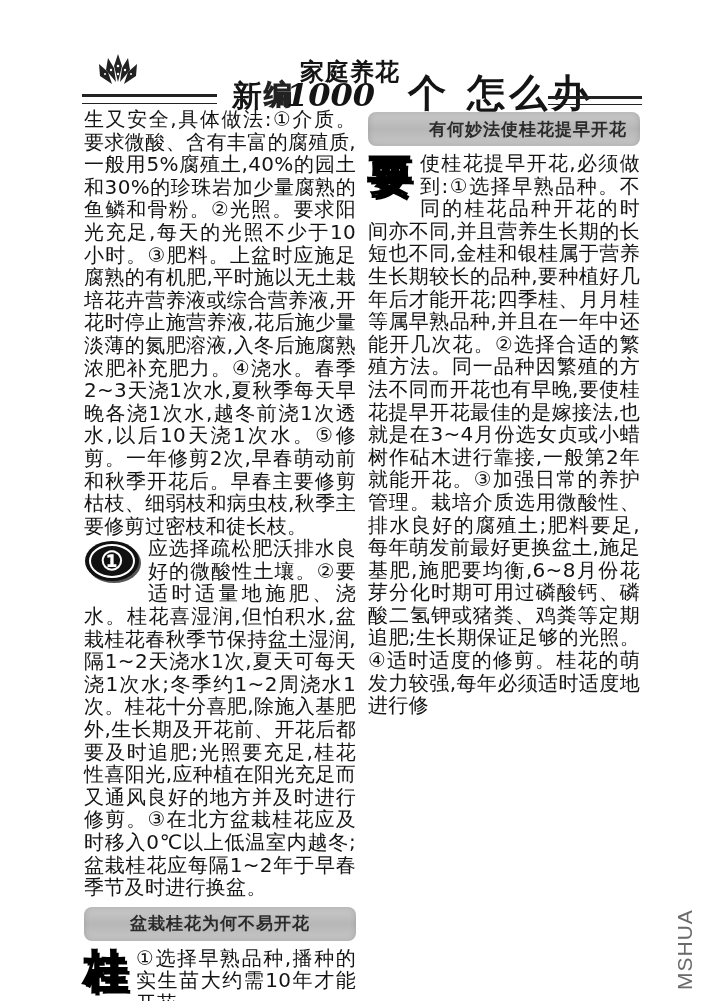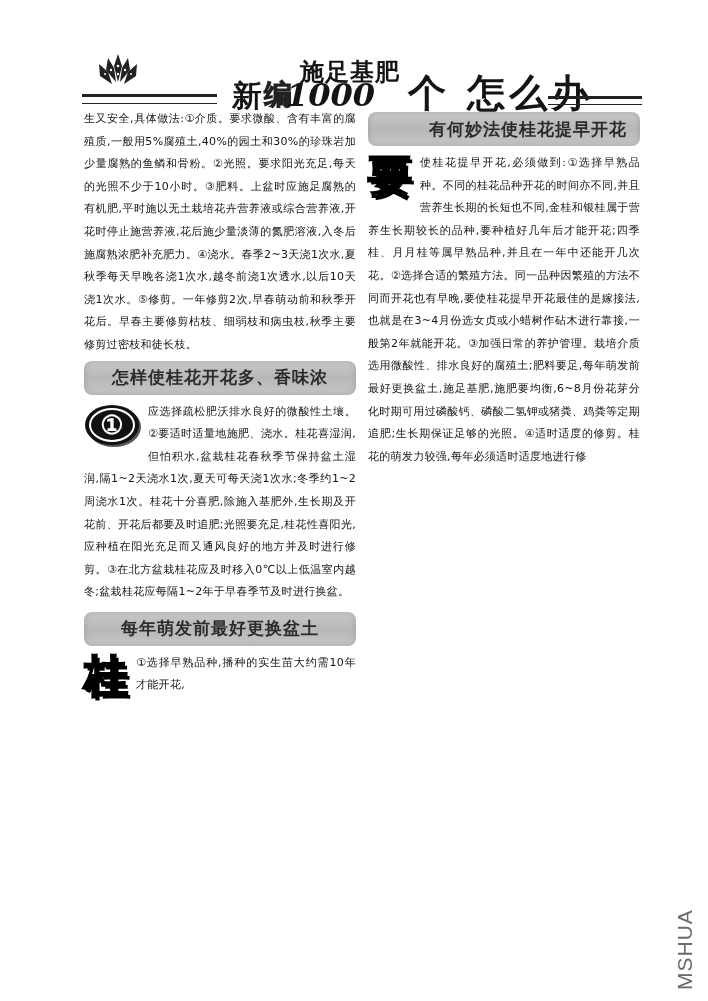--- a/index.html
+++ b/index.html
@@ -23,21 +23,21 @@
                font-family: "DejaVu Serif", serif; letter-spacing: 1px; }
   .title-num { position: absolute; left: 204px; top: 30px; font-size: 32px; font-weight: bold;
                font-style: italic; font-family: "DejaVu Serif", serif; letter-spacing: 0px; line-height: 30px; }
   .title-rest { position: absolute; left: 326px; top: 28px; font-size: 38px; font-weight: bold;
                font-family: "DejaVu Serif", serif; letter-spacing: 4px; line-height: 30px; }
 
   
   .col { position: absolute; top: 108px; width: 272px; }
   .col-left { left: 84px; }
   .col-right { left: 368px; }
-  .para { font-size: 11px; line-height: 22.6px; text-align: justify; margin: 0;
+  .para { font-size: 20px; line-height: 22.6px; text-align: justify; margin: 0;
           letter-spacing: 0.3px; }
 
   .section-head { height: 34px; margin: 4px 0 6px 0; border-radius: 8px;
                   background: linear-gradient(180deg, #c9c9c9 0%, #b7b7b7 50%, #c6c6c6 100%);
                   display: flex; align-items: center; justify-content: center;
                   font-size: 17px; font-weight: bold; color: #2b2b2b; letter-spacing: 1px;
                   box-shadow: inset 0 0 6px rgba(0,0,0,0.15); }
 
   .drop-para { position: relative; }
   .drop { float: left; width: 56px; height: 44px; margin: 2px 8px 0 0;
@@ -75,40 +75,39 @@
           <circle cx="15" cy="18" r="1.2"></circle>
           <circle cx="29" cy="18" r="1.2"></circle>
         <circle cx="9" cy="22" r="1"></circle>
           <circle cx="35" cy="22" r="1"></circle>
           <circle cx="22" cy="22" r="1.2"></circle>
       </g>
     </svg>
     <div class="rule-left"></div>
     <div class="title-xin">新</div>
     <div class="title-bian">编</div>
-    <div class="title-top">施足基肥</div>
+    <div class="title-top">家庭养花</div>
     <div class="title-num">1000</div>
     <div class="title-rest">个 怎么办</div>
     <div class="rule-right"></div>
   </div>
 
   <div class="col col-left">
     <p class="para">生又安全,具体做法:①介质。要求微酸、含有丰富的腐殖质,一般用5%腐殖土,40%的园土和30%的珍珠岩加少量腐熟的鱼鳞和骨粉。②光照。要求阳光充足,每天的光照不少于10小时。③肥料。上盆时应施足腐熟的有机肥,平时施以无土栽培花卉营养液或综合营养液,开花时停止施营养液,花后施少量淡薄的氮肥溶液,入冬后施腐熟浓肥补充肥力。④浇水。春季2~3天浇1次水,夏秋季每天早晚各浇1次水,越冬前浇1次透水,以后10天浇1次水。⑤修剪。一年修剪2次,早春萌动前和秋季开花后。早春主要修剪枯枝、细弱枝和病虫枝,秋季主要修剪过密枝和徒长枝。</p>
 
-    <div class="section-head">怎样使桂花开花多、香味浓</div>
     <div class="drop-para">
       <div class="drop">
         <div class="drop-circle">
             <span>①</span>
           </div>
       </div>
       <p class="para">应选择疏松肥沃排水良好的微酸性土壤。②要适时适量地施肥、浇水。桂花喜湿润,但怕积水,盆栽桂花春秋季节保持盆土湿润,隔1~2天浇水1次,夏天可每天浇1次水;冬季约1~2周浇水1次。桂花十分喜肥,除施入基肥外,生长期及开花前、开花后都要及时追肥;光照要充足,桂花性喜阳光,应种植在阳光充足而又通风良好的地方并及时进行修剪。③在北方盆栽桂花应及时移入0℃以上低温室内越冬;盆栽桂花应每隔1~2年于早春季节及时进行换盆。</p>
     </div>
 
-    <div class="section-head" style="margin-top:8px;">每年萌发前最好更换盆土</div>
+    <div class="section-head" style="margin-top:8px;">盆栽桂花为何不易开花</div>
     <div class="drop-para">
       <span class="drop-char">桂</span>
       <p class="para">①选择早熟品种,播种的实生苗大约需10年才能开花,</p>
     </div>
   </div>
 
   <div class="col col-right">
 
     <div class="section-head" style="padding-left:48px;">有何妙法使桂花提早开花</div>
     <div class="drop-para">

